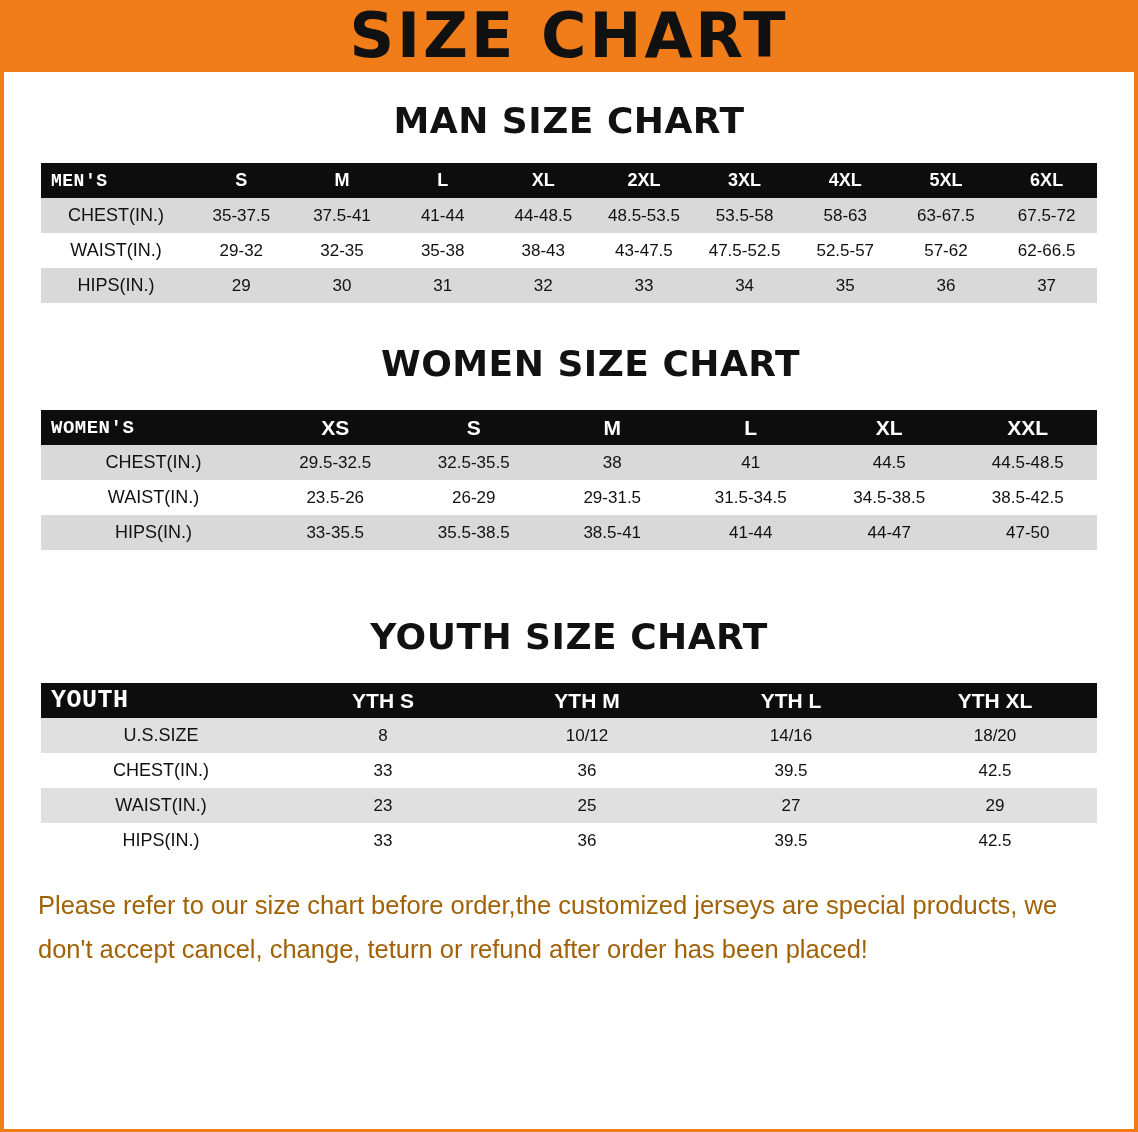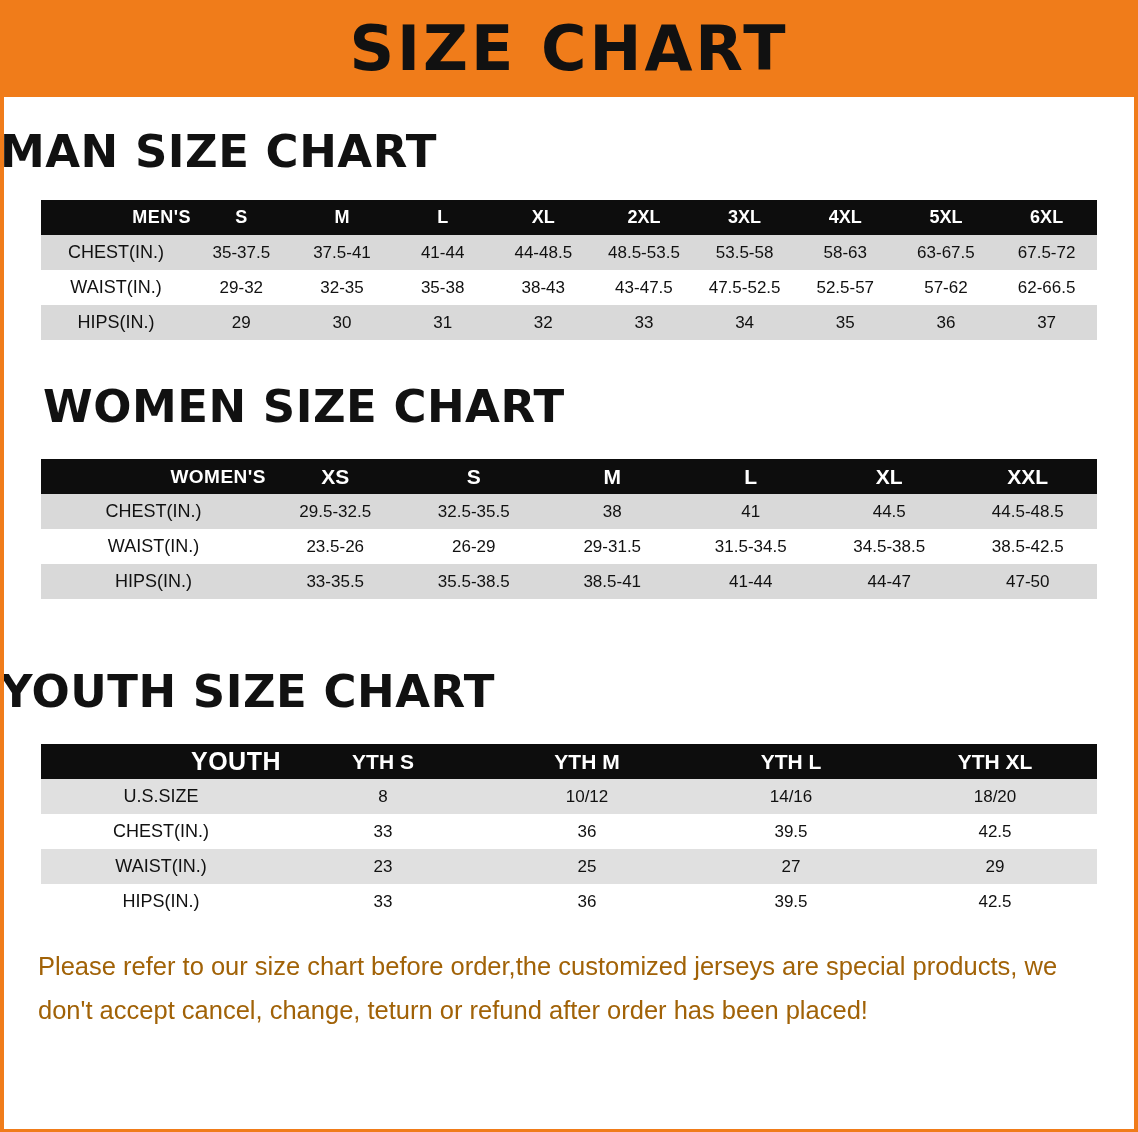--- a/index.html
+++ b/index.html
@@ -17,39 +17,39 @@
   .page {
     width: 1138px;
     height: 1132px;
     position: relative;
     display: flex;
     flex-direction: column;
   }
   
   .banner {
     background: #f07c1a;
-    height: 97px;
+    height: 72px;
     display: flex;
     align-items: center;
     justify-content: center;
   }
   .banner-title {
     font-family: "DejaVu Sans", sans-serif;
     font-weight: bold;
     font-size: 62px;
     letter-spacing: 3px;
     color: #111111;
     line-height: 1;
   }
   
   .section-heading {
-    text-align: left;
+    text-align: center;
     font-family: "DejaVu Sans", sans-serif;
     font-weight: bold;
-    font-size: 45px;
+    font-size: 36px;
     letter-spacing: 0.5px;
     color: #111111;
   }
   .h-man { margin-top: 28px; margin-bottom: 22px; }
   .h-women { margin-top: 40px; margin-bottom: 26px; margin-left: 43px; }
   .h-youth { margin-top: 66px; margin-bottom: 26px; }
 
   
   .tbl-wrap {
     padding: 0 41px;
@@ -69,25 +69,25 @@
     white-space: nowrap;
   }
   thead tr {
     background: #0d0d0d;
   }
   thead th {
     color: #ffffff;
     font-size: 19px;
   }
   thead th.rowlabel-head {
-    font-family: Liberation Sans, sans-serif;
+    font-family: Liberation Mono, monospace;
     font-weight: bold;
     font-size: 23px;
-    text-align: right;
-    padding-left: 28px;
+    text-align: left;
+    padding-left: 10px;
     letter-spacing: 0.5px;
   }
   tbody tr.shade-a { background: #d9d9d9; }
   tbody tr.shade-b { background: #ffffff; }
   tbody td.rowlabel {
     text-align: center;
     font-size: 18px;
     color: #111111;
   }
   tbody td { color: #111111; font-size: 18px; }

